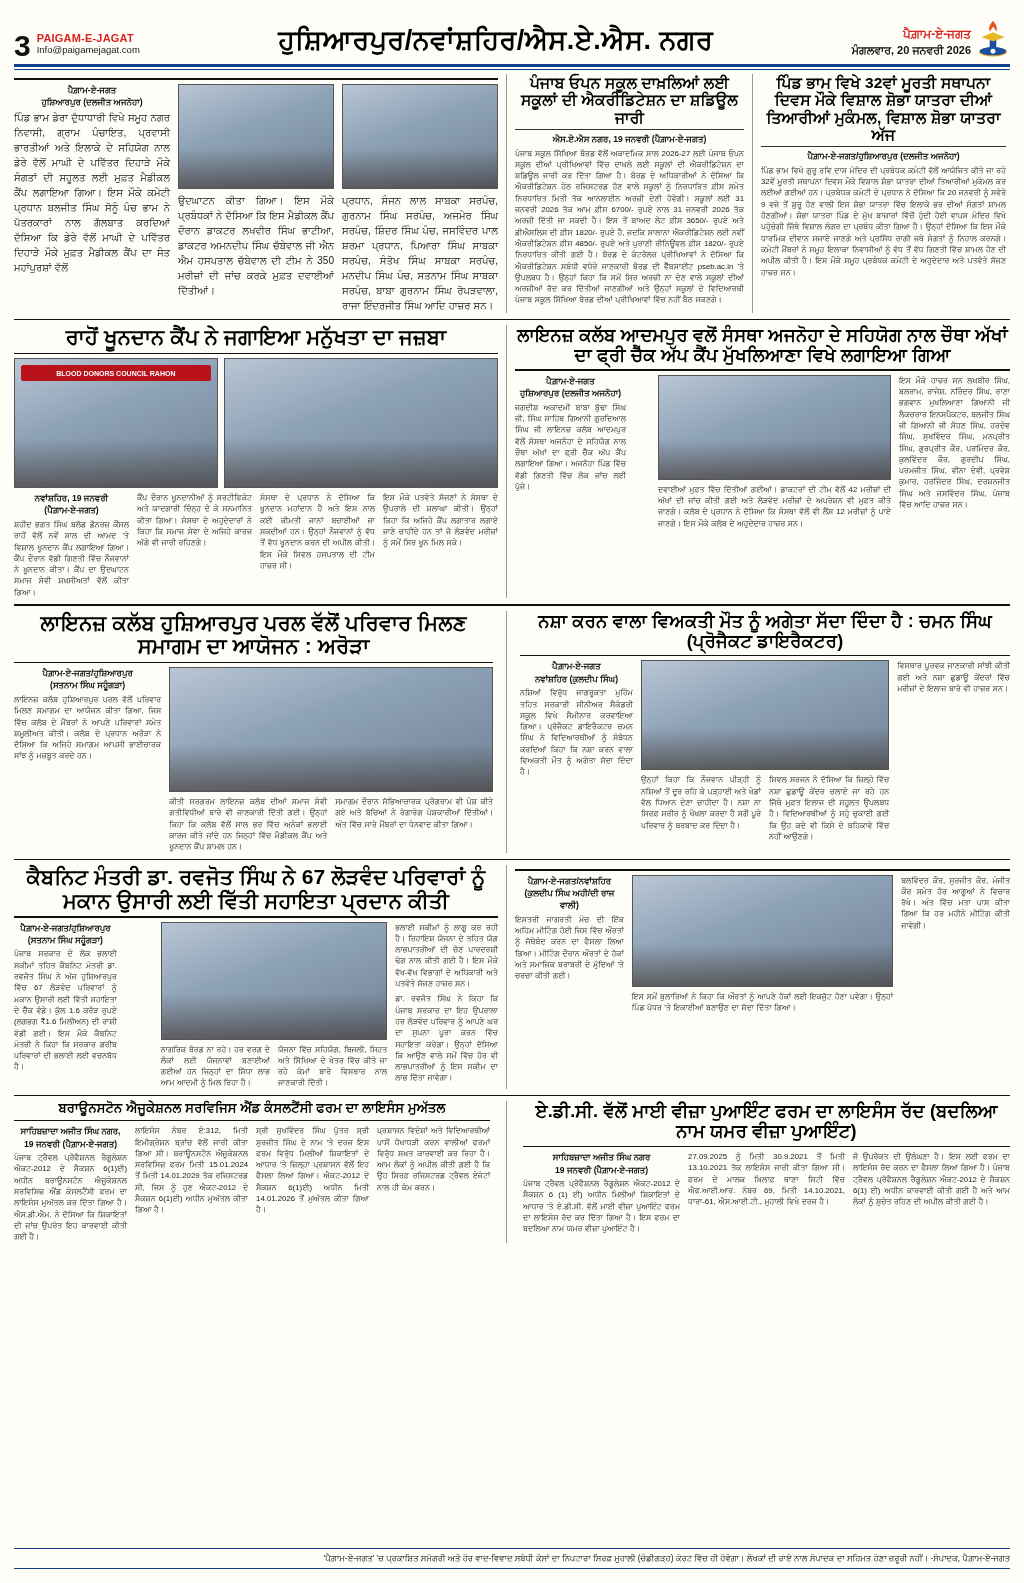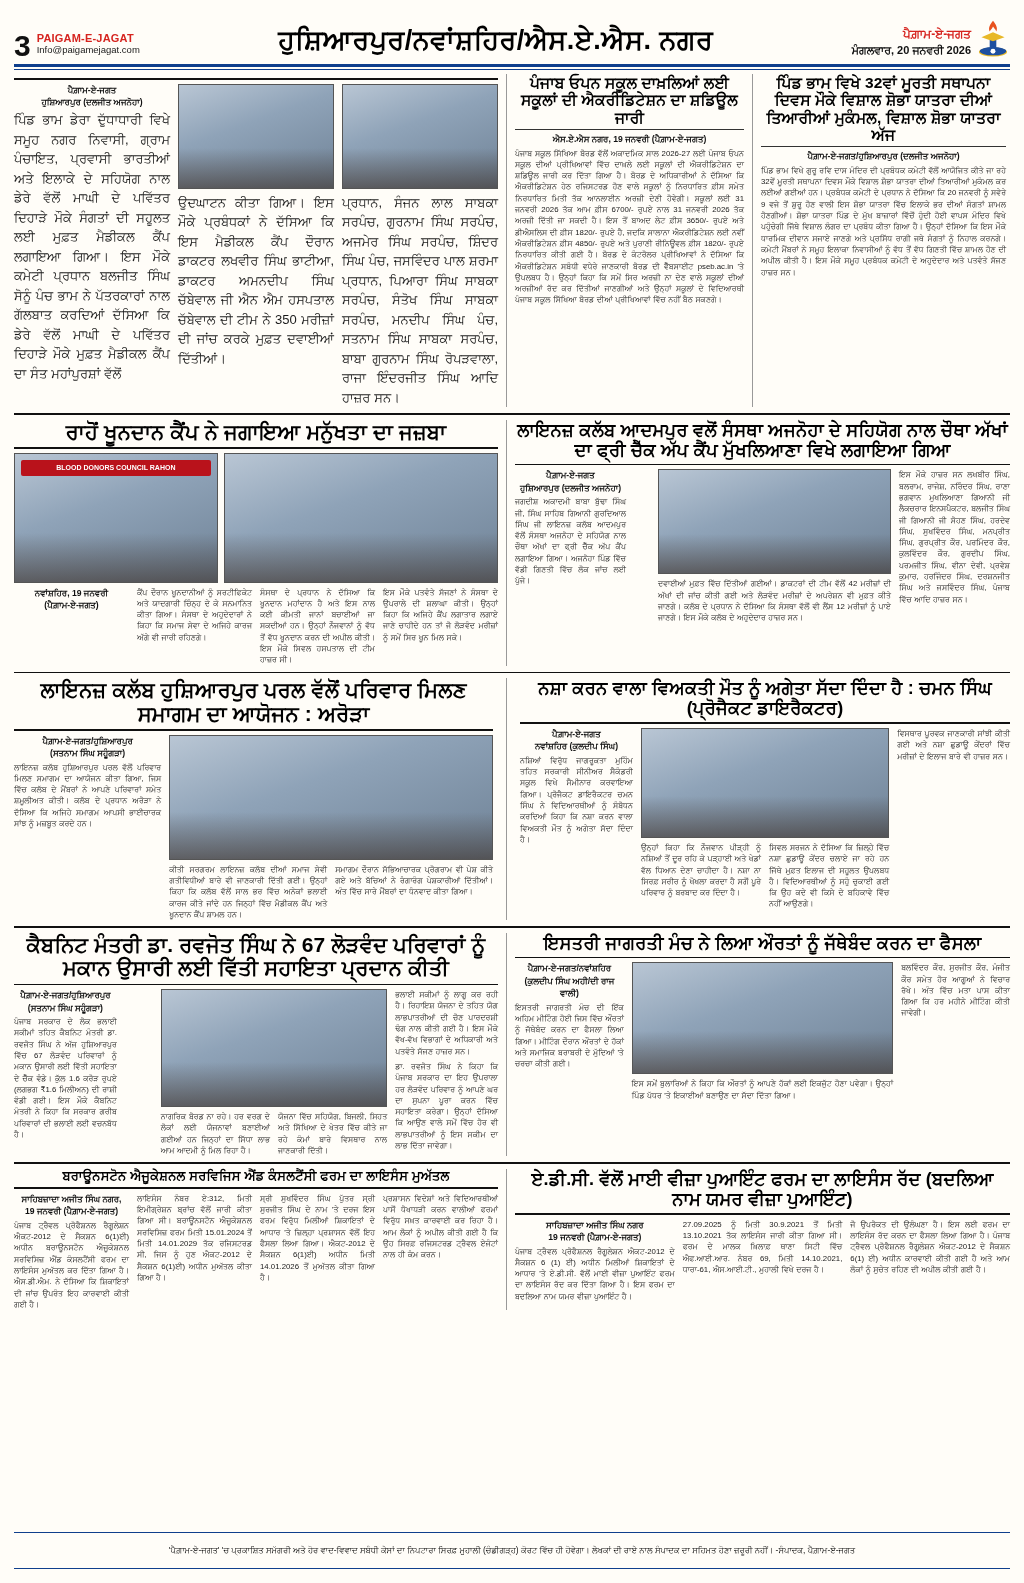--- a/index.html
+++ b/index.html
@@ -60,21 +60,21 @@
   .hl-lg { font-size: 21px; }
   .hl-md { font-size: 18px; }
   .hl-sm { font-size: 15.5px; }
   .hl-xs { font-size: 13px; }
 
   .byline {
     text-align: center; font-size: 8.6px; font-weight: bold;
     color: #111; line-height: 1.45; margin-bottom: 2px;
   }
   .body {
-    font-size: 13px; line-height: 1.5; color: #1a1a1a;
+    font-size: 10px; line-height: 1.5; color: #1a1a1a;
     text-align: justify; text-justify: inter-word;
     hyphens: auto; word-spacing: .4px;
   }
   .body.tight { font-size: 7.8px; line-height: 1.45; }
 
   .cols { display: flex; gap: 8px; }
   .col { flex: 1; min-width: 0; }
 
   .photo {
     background: linear-gradient(160deg,#b9c6d4 0%,#8fa3b8 40%,#6f8296 100%);
@@ -95,21 +95,21 @@
     display: block; width: 100%; padding-top: 100%; border-radius: 50% 50% 40% 40%;
     background: #5a4638;
   }
 
   .content-wrap { padding: 0 14px; }
 
   
   .footer {
     position: absolute; left: 14px; right: 14px; bottom: 14px;
     border-top: 1.5px solid #0f3f8c; border-bottom: 1.5px solid #0f3f8c;
-    padding: 12px 0; text-align: center;
+    padding: 4px 0; text-align: right;
     font-size: 8.4px; color: #111; background: #fffdf8;
   }
 </style>
 </head>
 <body>
 
 <div class="page">
 
   <div class="masthead">
     <div class="mh-left">
@@ -258,20 +258,21 @@
               <span class="ph-person">
                   <i></i>
                 </span>
             </div>
           </div>
         </div>
         <div class="cols">
           <div class="col">
             <div class="byline" style="white-space:pre-line;">ਨਵਾਂਸ਼ਹਿਰ, 19 ਜਨਵਰੀ
 (ਪੈਗ਼ਾਮ-ਏ-ਜਗਤ)</div>
+            <div class="body tight">ਸ਼ਹੀਦ ਭਗਤ ਸਿੰਘ ਬਲੱਡ ਡੋਨਰਜ਼ ਕੌਂਸਲ ਰਾਹੋਂ ਵੱਲੋਂ ਨਵੇਂ ਸਾਲ ਦੀ ਆਮਦ 'ਤੇ ਵਿਸ਼ਾਲ ਖੂਨਦਾਨ ਕੈਂਪ ਲਗਾਇਆ ਗਿਆ। ਕੈਂਪ ਦੌਰਾਨ ਵੱਡੀ ਗਿਣਤੀ ਵਿੱਚ ਨੌਜਵਾਨਾਂ ਨੇ ਖੂਨਦਾਨ ਕੀਤਾ। ਕੈਂਪ ਦਾ ਉਦਘਾਟਨ ਸਮਾਜ ਸੇਵੀ ਸ਼ਖ਼ਸੀਅਤਾਂ ਵੱਲੋਂ ਕੀਤਾ ਗਿਆ।</div>
           </div>
           <div class="col">
             <div class="body tight">ਕੈਂਪ ਦੌਰਾਨ ਖੂਨਦਾਨੀਆਂ ਨੂੰ ਸਰਟੀਫਿਕੇਟ ਅਤੇ ਯਾਦਗਾਰੀ ਚਿੰਨ੍ਹ ਦੇ ਕੇ ਸਨਮਾਨਿਤ ਕੀਤਾ ਗਿਆ। ਸੰਸਥਾ ਦੇ ਅਹੁਦੇਦਾਰਾਂ ਨੇ ਕਿਹਾ ਕਿ ਸਮਾਜ ਸੇਵਾ ਦੇ ਅਜਿਹੇ ਕਾਰਜ ਅੱਗੇ ਵੀ ਜਾਰੀ ਰਹਿਣਗੇ।</div>
           </div>
           <div class="col">
             <div class="body tight">ਸੰਸਥਾ ਦੇ ਪ੍ਰਧਾਨ ਨੇ ਦੱਸਿਆ ਕਿ ਖੂਨਦਾਨ ਮਹਾਂਦਾਨ ਹੈ ਅਤੇ ਇਸ ਨਾਲ ਕਈ ਕੀਮਤੀ ਜਾਨਾਂ ਬਚਾਈਆਂ ਜਾ ਸਕਦੀਆਂ ਹਨ। ਉਨ੍ਹਾਂ ਨੌਜਵਾਨਾਂ ਨੂੰ ਵੱਧ ਤੋਂ ਵੱਧ ਖੂਨਦਾਨ ਕਰਨ ਦੀ ਅਪੀਲ ਕੀਤੀ। ਇਸ ਮੌਕੇ ਸਿਵਲ ਹਸਪਤਾਲ ਦੀ ਟੀਮ ਹਾਜ਼ਰ ਸੀ।</div>
           </div>
           <div class="col">
             <div class="body tight">ਇਸ ਮੌਕੇ ਪਤਵੰਤੇ ਸੱਜਣਾਂ ਨੇ ਸੰਸਥਾ ਦੇ ਉਪਰਾਲੇ ਦੀ ਸ਼ਲਾਘਾ ਕੀਤੀ। ਉਨ੍ਹਾਂ ਕਿਹਾ ਕਿ ਅਜਿਹੇ ਕੈਂਪ ਲਗਾਤਾਰ ਲਗਾਏ ਜਾਣੇ ਚਾਹੀਦੇ ਹਨ ਤਾਂ ਜੋ ਲੋੜਵੰਦ ਮਰੀਜ਼ਾਂ ਨੂੰ ਸਮੇਂ ਸਿਰ ਖੂਨ ਮਿਲ ਸਕੇ।</div>
           </div>
@@ -470,21 +471,20 @@
           <div class="col">
             <div class="body tight">ਭਲਾਈ ਸਕੀਮਾਂ ਨੂੰ ਲਾਗੂ ਕਰ ਰਹੀ ਹੈ। ਰਿਹਾਇਸ਼ ਯੋਜਨਾ ਦੇ ਤਹਿਤ ਯੋਗ ਲਾਭਪਾਤਰੀਆਂ ਦੀ ਚੋਣ ਪਾਰਦਰਸ਼ੀ ਢੰਗ ਨਾਲ ਕੀਤੀ ਗਈ ਹੈ। ਇਸ ਮੌਕੇ ਵੱਖ-ਵੱਖ ਵਿਭਾਗਾਂ ਦੇ ਅਧਿਕਾਰੀ ਅਤੇ ਪਤਵੰਤੇ ਸੱਜਣ ਹਾਜ਼ਰ ਸਨ।</div>
             <div class="body tight" style="margin-top:4px;">ਡਾ. ਰਵਜੋਤ ਸਿੰਘ ਨੇ ਕਿਹਾ ਕਿ ਪੰਜਾਬ ਸਰਕਾਰ ਦਾ ਇਹ ਉਪਰਾਲਾ ਹਰ ਲੋੜਵੰਦ ਪਰਿਵਾਰ ਨੂੰ ਆਪਣੇ ਘਰ ਦਾ ਸੁਪਨਾ ਪੂਰਾ ਕਰਨ ਵਿੱਚ ਸਹਾਇਤਾ ਕਰੇਗਾ। ਉਨ੍ਹਾਂ ਦੱਸਿਆ ਕਿ ਆਉਣ ਵਾਲੇ ਸਮੇਂ ਵਿੱਚ ਹੋਰ ਵੀ ਲਾਭਪਾਤਰੀਆਂ ਨੂੰ ਇਸ ਸਕੀਮ ਦਾ ਲਾਭ ਦਿੱਤਾ ਜਾਵੇਗਾ।</div>
           </div>
         </div>
       </div>
 
       <div class="vrule"></div>
 
       <div style="width:503px;padding-left:8px;">
-        <div class="headline hl-md">ਇਸਤਰੀ ਜਾਗਰਤੀ ਮੰਚ ਨੇ ਲਿਆ ਔਰਤਾਂ ਨੂੰ ਜੱਥੇਬੰਦ ਕਰਨ ਦਾ ਫੈਸਲਾ</div>
         <div class="hline"></div>
         <div class="cols">
           <div class="col">
             <div class="byline" style="white-space:pre-line;">ਪੈਗ਼ਾਮ-ਏ-ਜਗਤ/ਨਵਾਂਸ਼ਹਿਰ
 (ਕੁਲਦੀਪ ਸਿੰਘ ਅਹੀ/ਦੀ ਰਾਜ ਵਾਲੀ)</div>
             <div class="body tight">ਇਸਤਰੀ ਜਾਗਰਤੀ ਮੰਚ ਦੀ ਇੱਕ ਅਹਿਮ ਮੀਟਿੰਗ ਹੋਈ ਜਿਸ ਵਿੱਚ ਔਰਤਾਂ ਨੂੰ ਜੱਥੇਬੰਦ ਕਰਨ ਦਾ ਫੈਸਲਾ ਲਿਆ ਗਿਆ। ਮੀਟਿੰਗ ਦੌਰਾਨ ਔਰਤਾਂ ਦੇ ਹੱਕਾਂ ਅਤੇ ਸਮਾਜਿਕ ਬਰਾਬਰੀ ਦੇ ਮੁੱਦਿਆਂ 'ਤੇ ਚਰਚਾ ਕੀਤੀ ਗਈ।</div>
           </div>
           <div class="col" style="flex:2.4;">
             <div class="photo" style="height:112px;margin-bottom:4px;">
               <div class="ph-people">
@@ -515,21 +515,21 @@
           </div>
           <div class="col">
             <div class="body tight">ਬਲਵਿੰਦਰ ਕੌਰ, ਸੁਰਜੀਤ ਕੌਰ, ਮੰਜੀਤ ਕੌਰ ਸਮੇਤ ਹੋਰ ਆਗੂਆਂ ਨੇ ਵਿਚਾਰ ਰੱਖੇ। ਅੰਤ ਵਿੱਚ ਮਤਾ ਪਾਸ ਕੀਤਾ ਗਿਆ ਕਿ ਹਰ ਮਹੀਨੇ ਮੀਟਿੰਗ ਕੀਤੀ ਜਾਵੇਗੀ।</div>
           </div>
         </div>
       </div>
     </div>
 
     <div class="hline" style="margin:6px 0 5px 0;"></div>
 
-    <div class="cols" style="gap:0;">
+    <div class="cols" style="gap:8px;">
 
       <div style="width:492px;padding-right:8px;">
         <div class="headline hl-xs">ਬਰਾਊਨਸਟੋਨ ਐਜੂਕੇਸ਼ਨਲ ਸਰਵਿਜਿਸ ਐਂਡ ਕੰਸਲਟੈਂਸੀ ਫਰਮ ਦਾ ਲਾਇਸੰਸ ਮੁਅੱਤਲ</div>
         <div class="hline"></div>
         <div class="cols">
           <div class="col">
             <div class="byline" style="white-space:pre-line;">ਸਾਹਿਬਜ਼ਾਦਾ ਅਜੀਤ ਸਿੰਘ ਨਗਰ,
 19 ਜਨਵਰੀ (ਪੈਗ਼ਾਮ-ਏ-ਜਗਤ)</div>
             <div class="body tight">ਪੰਜਾਬ ਟ੍ਰੈਵਲ ਪ੍ਰੋਫੈਸ਼ਨਲ ਰੈਗੂਲੇਸ਼ਨ ਐਕਟ-2012 ਦੇ ਸੈਕਸ਼ਨ 6(1)ਈ) ਅਧੀਨ ਬਰਾਊਨਸਟੋਨ ਐਜੂਕੇਸ਼ਨਲ ਸਰਵਿਸਿਜ਼ ਐਂਡ ਕੰਸਲਟੈਂਸੀ ਫਰਮ ਦਾ ਲਾਇਸੰਸ ਮੁਅੱਤਲ ਕਰ ਦਿੱਤਾ ਗਿਆ ਹੈ। ਐਸ.ਡੀ.ਐਮ. ਨੇ ਦੱਸਿਆ ਕਿ ਸ਼ਿਕਾਇਤਾਂ ਦੀ ਜਾਂਚ ਉਪਰੰਤ ਇਹ ਕਾਰਵਾਈ ਕੀਤੀ ਗਈ ਹੈ।</div>
           </div>

